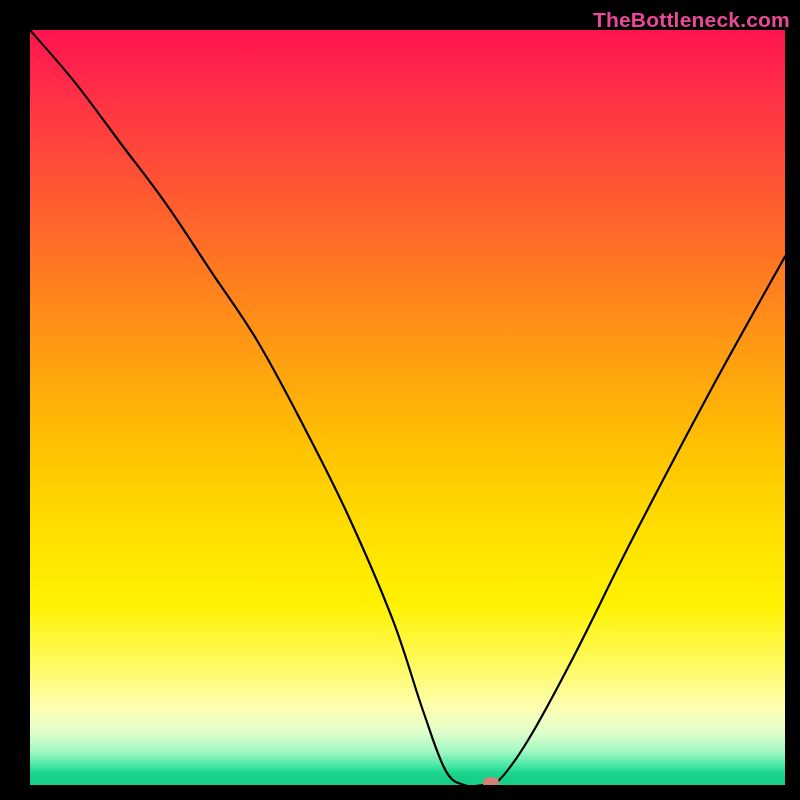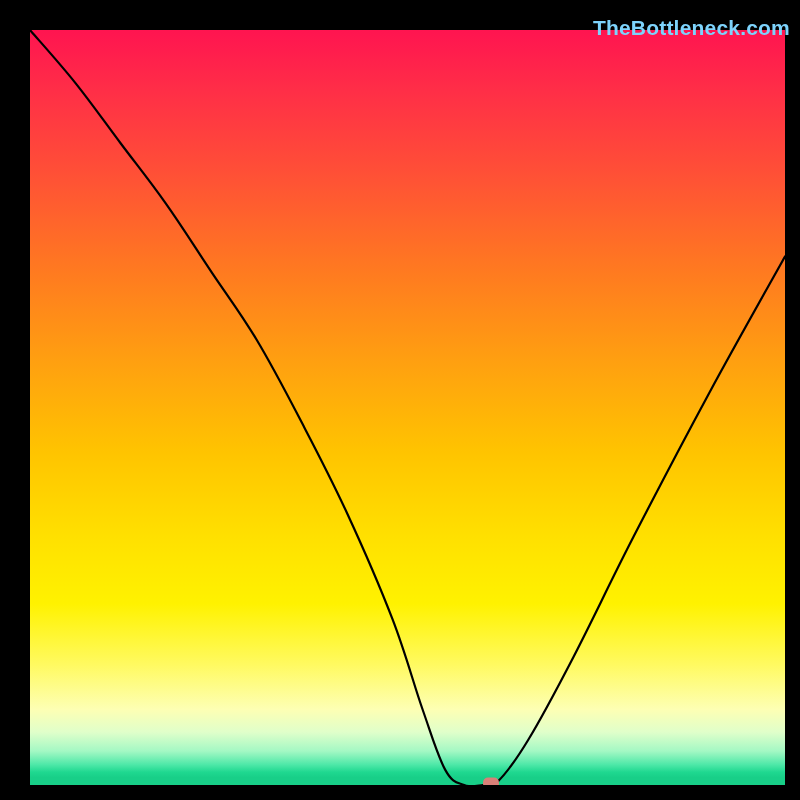--- a/index.html
+++ b/index.html
@@ -6,25 +6,25 @@
   body {
     width: 800px;
     height: 800px;
     background: #000;
     position: relative;
     font-family: Arial, sans-serif;
     overflow: hidden;
   }
   .watermark {
     position: absolute;
-    top: 16px;
+    top: 8px;
     right: 10px;
     font-size: 21px;
     font-weight: bold;
-    color: #7dd3fc;
+    color: #ec4899;
     z-index: 10;
     letter-spacing: 0.2px;
   }
   .plot-area {
     position: absolute;
     left: 30px;
     top: 30px;
     width: 755px;
     height: 755px;
     overflow: hidden;

